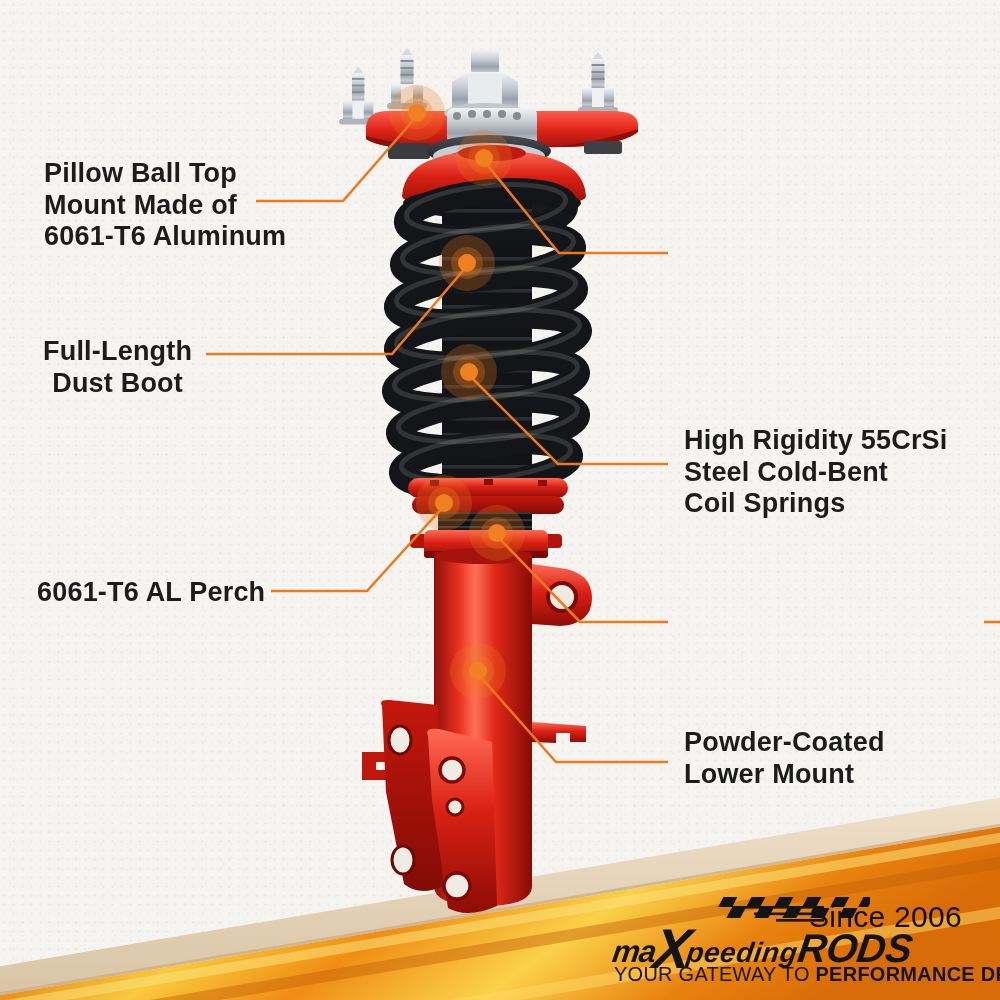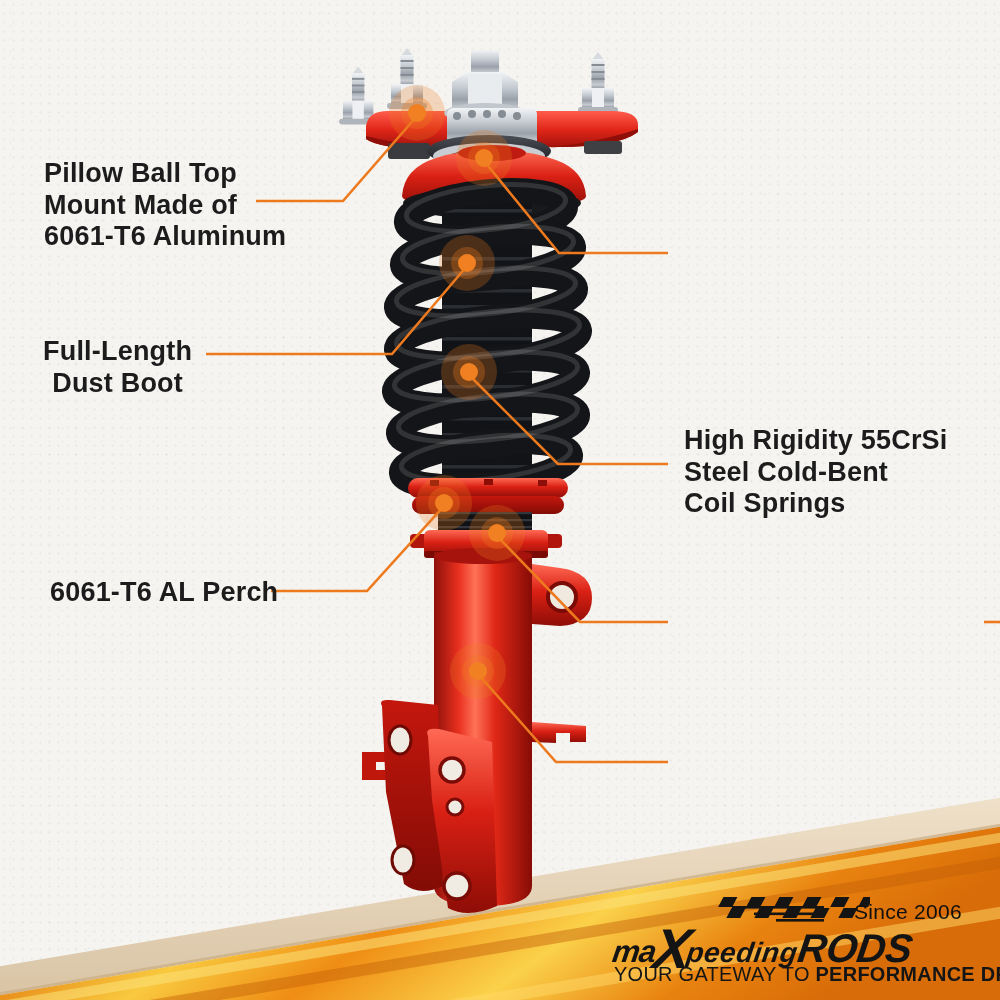--- a/index.html
+++ b/index.html
@@ -24,21 +24,21 @@
     font-size:27px;
     line-height:1.17;
     color:#1c1c1c;
     letter-spacing:.2px;
     white-space:pre-line;
   }
   
   .brand{position:absolute;left:596px;top:896px;width:380px;height:100px;color:#121212;}
   .brand .since{
     position:absolute;right:14px;top:4px;
-    font-size:21px;font-weight:400;letter-spacing:.3px;color:#101010;
+    font-size:30px;font-weight:400;letter-spacing:.3px;color:#101010;
   }
   .brand .speedlines{position:absolute;right:152px;top:8px;}
   .brand .flag{position:absolute;left:116px;top:0px;}
   .brand .name{
     position:absolute;left:18px;top:14px;width:360px;
     font-style:italic;font-weight:700;
     transform:skewX(-8deg);
     white-space:nowrap;color:#141414;
   }
   .brand .name .ma{font-size:31px;letter-spacing:-1px;}
@@ -265,24 +265,26 @@
           <circle r="9" fill="#f08021"></circle>
       </g>
     </g>
   </svg>
 
   <div class="label" style="left:44px;top:158px;">Pillow Ball Top
 Mount Made of
 6061-T6 Aluminum</div>
   <div class="label" style="left:43px;top:336px;text-align:center;">Full-Length
 Dust Boot</div>
-  <div class="label" style="left:50px;top:577px;">6061-T6 AL Perch</div>
+  <div class="label" style="left:37px;top:577px;">6061-T6 AL Perch</div>
   <div class="label" style="left:684px;top:419px;margin-top:6px;">High Rigidity 55CrSi
 Steel Cold-Bent
 Coil Springs</div>
+  <div class="label" style="left:684px;top:727px;">Powder-Coated
+Lower Mount</div>
 
   <div class="brand">
     <span class="flag">
       <svg width="158" height="24" viewBox="0 0 158 24">
         <g transform="translate(12,0) skewX(-28)" fill="#141414">
           <rect x="0" y="1" width="14" height="10"></rect>
             <rect x="28" y="1" width="14" height="10"></rect>
           <rect x="56" y="1" width="14" height="10"></rect>
             <rect x="84" y="1" width="14" height="10"></rect>
           <rect x="112" y="1" width="14" height="10"></rect>

